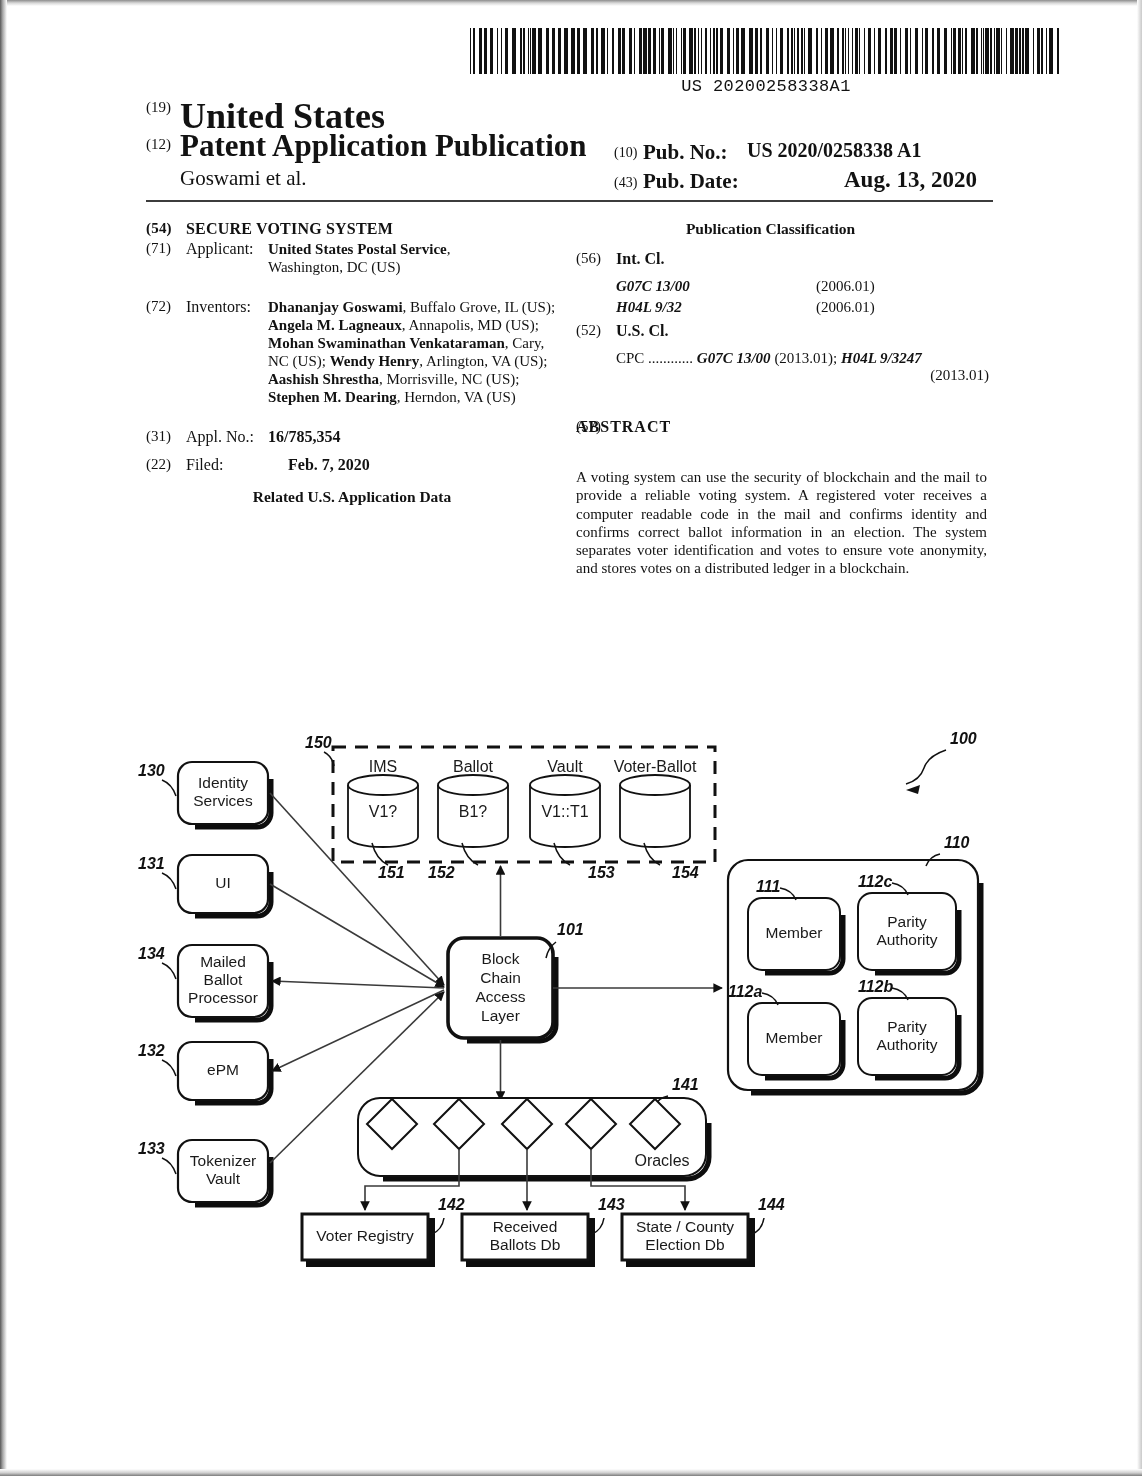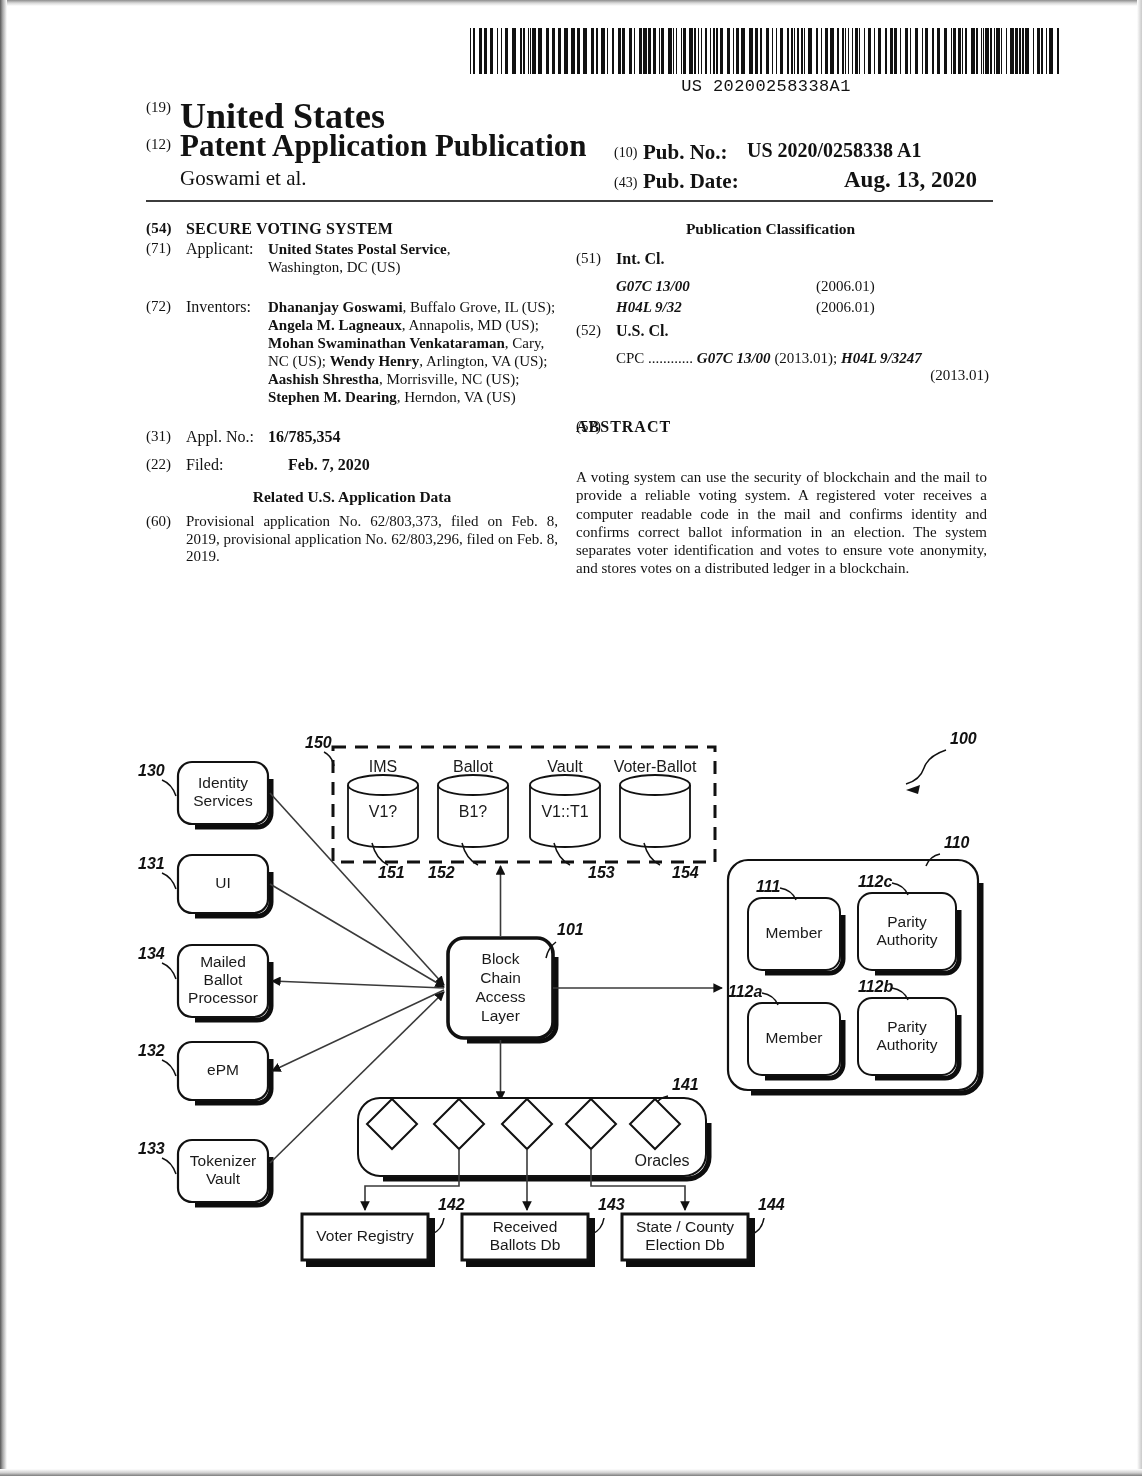--- a/index.html
+++ b/index.html
@@ -347,32 +347,28 @@
     </div>
 
     <div class="row" style="height:26px;">
       <span class="tag">(22)</span>
       <span class="lbl">Filed:</span>
       <span class="lbl" style="left:142px;font-weight:bold;">Feb. 7, 2020</span>
     </div>
 
     <div class="centered-head">Related U.S. Application Data</div>
 
-    <div class="row">
-      <span class="tag">(60)</span>
-      <div class="body-ind" style="text-align:justify;">Provisional application No. 62/803,373, filed on Feb. 8, 2019, provisional application No. 62/803,296, filed on Feb. 8, 2019.</div>
-    </div>
   </div>
 
   <div class="colR">
 
     <div class="pubclass-head">Publication Classification</div>
 
     <div class="row" style="height:22px;">
-      <span class="tag">(51)</span>
+      <span class="tag">(56)</span>
       <span class="lbl" style="font-weight:bold;">Int. Cl.</span>
     </div>
 
     <div id="intcl-entries">
         <div class="intcl-line" style="height: 21px;"><span class="ital-bold">G07C 13/00</span><span class="ed-col">(2006.01)</span></div>
         <div class="intcl-line" style="height: 21px;"><span class="ital-bold">H04L 9/32</span><span class="ed-col">(2006.01)</span></div>
       </div>
 
     <div class="row" style="height:22px;margin-top:2px;">
       <span class="tag">(52)</span>

